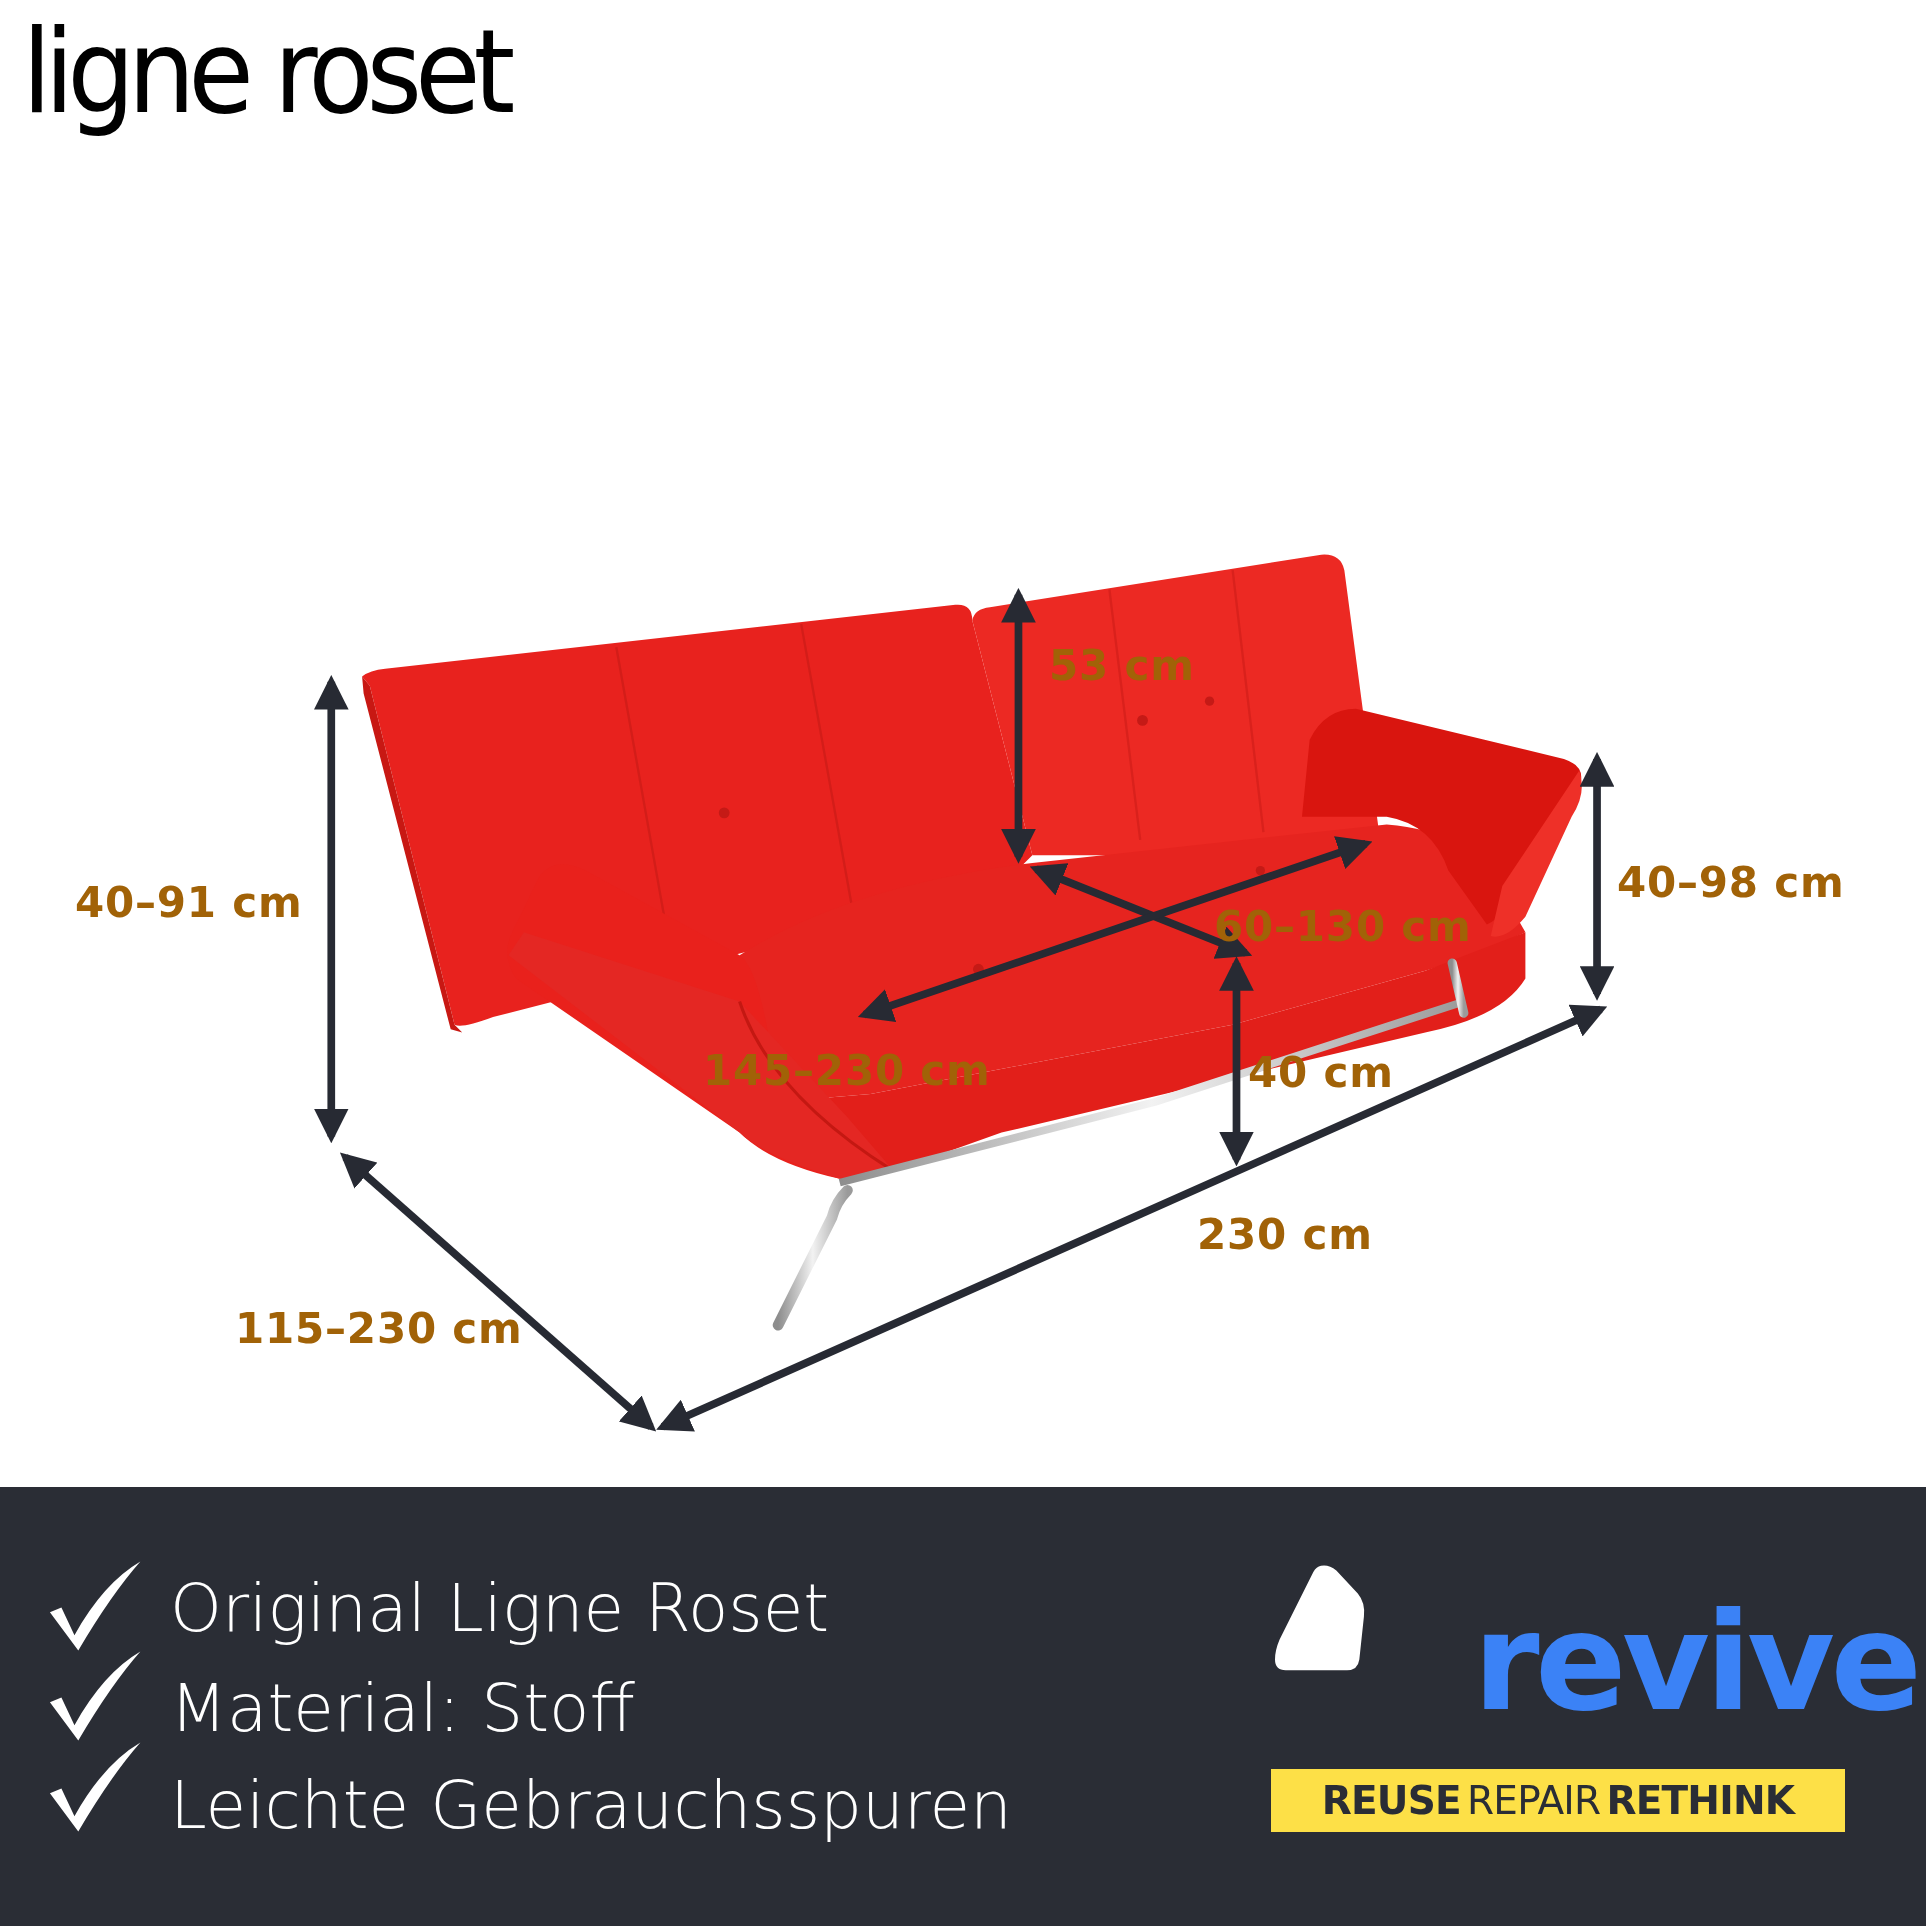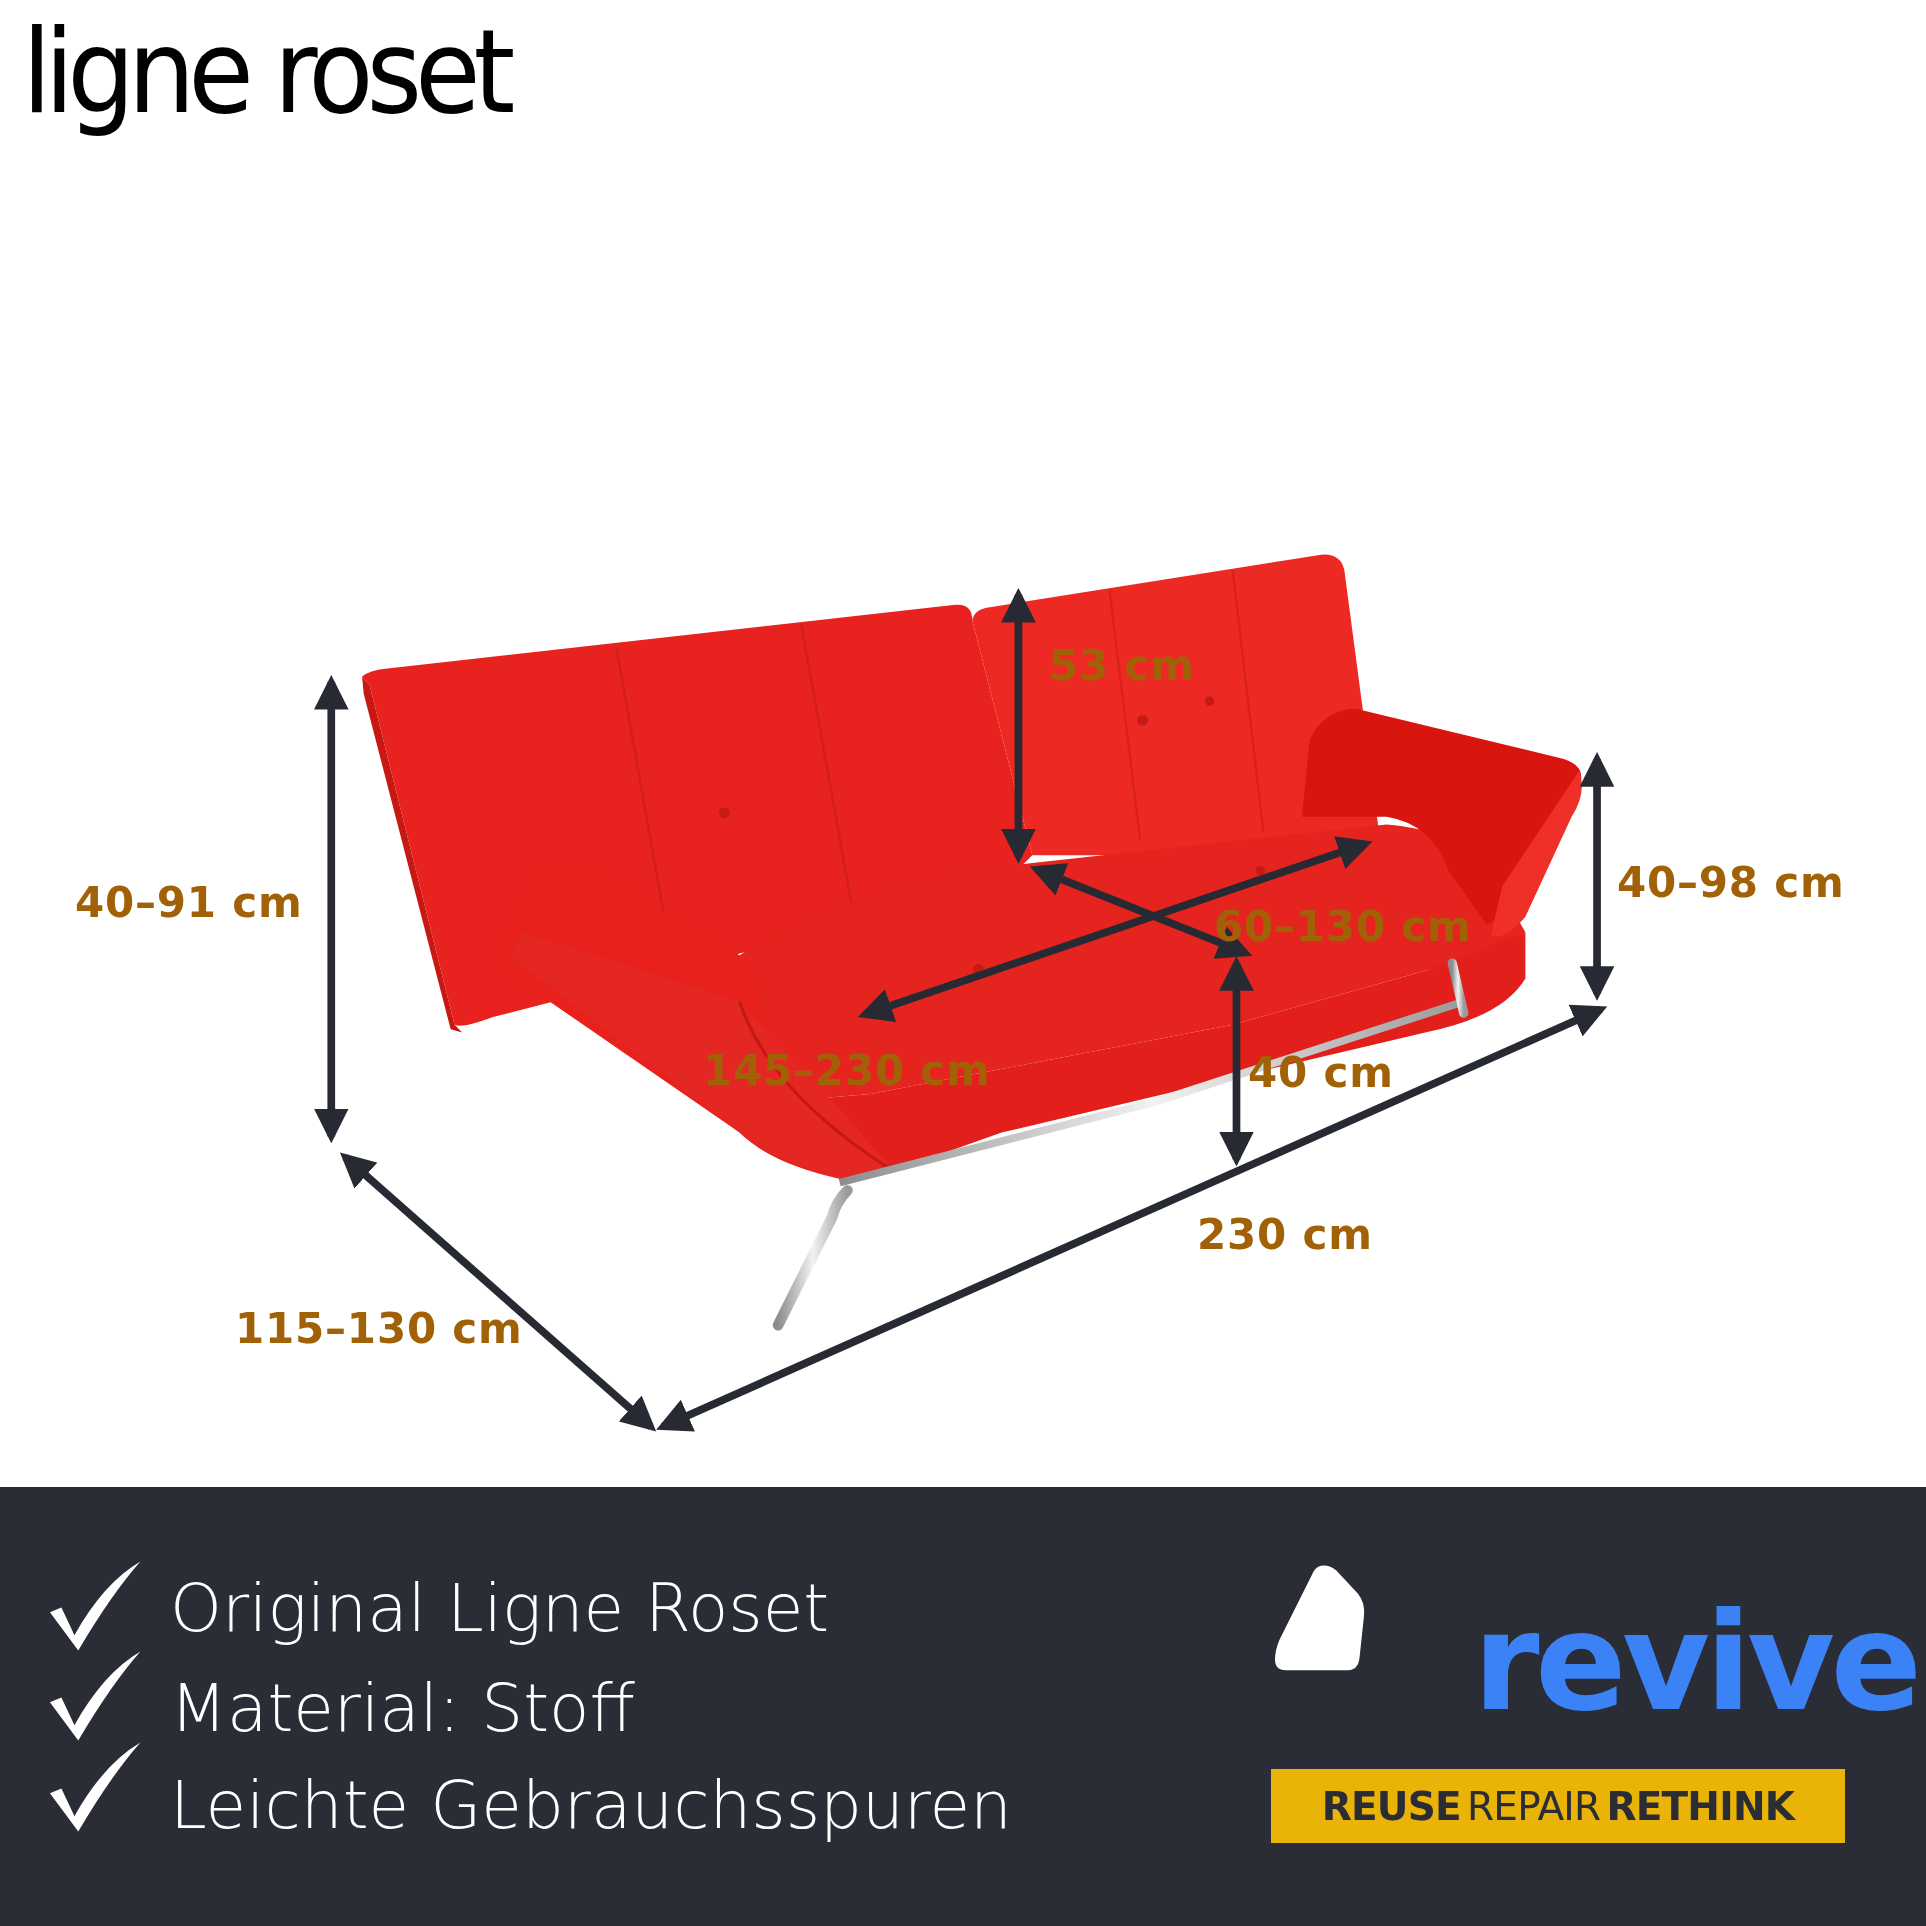--- a/index.html
+++ b/index.html
@@ -5,21 +5,21 @@
   html, body { margin:0; padding:0; }
   body { width:1926px; height:1926px; position:relative; background:#ffffff; overflow:hidden; font-family:"DejaVu Sans", sans-serif; }
   .brand-logo { position:absolute; left:21.6px; top:14px; font-family:"DejaVu Sans", sans-serif; font-size:116px; font-weight:400; letter-spacing:-7.7px; color:#000; transform:scaleX(0.92); transform-origin:left top; line-height:1; }
   .stage { position:absolute; left:0; top:0; width:1926px; height:1487px; }
   .dim { position:absolute; font-family:"DejaVu Sans", sans-serif; font-weight:700; font-size:42px; color:#a16207; white-space:nowrap; letter-spacing:0.8px; }
   .footer { position:absolute; left:0; top:1487px; width:1926px; height:439px; background:#2a2d35; }
   .check-row { position:absolute; left:42px; display:flex; align-items:center; }
   .check-icon { width:104px; height:92px; }
   .check-text { position:absolute; left:170px; color:#ffffff; font-family:"DejaVu Sans", sans-serif; font-weight:300; font-size:66px; white-space:nowrap; }
   .revive-word { position:absolute; left:1473px; top:1595px; color:#3b82f6; font-family:"DejaVu Sans", sans-serif; font-weight:700; font-size:135px; letter-spacing:-4.6px; line-height:1; }
-  .tagline { position:absolute; left:1271px; top:1769px; width:574px; height:74px; background:#eab308; display:flex; align-items:center; justify-content:center; font-family:"DejaVu Sans", sans-serif; font-size:39px; color:#2a2d35; white-space:nowrap; letter-spacing:-0.8px; }
+  .tagline { position:absolute; left:1271px; top:1769px; width:574px; height:63px; background:#fde047; display:flex; align-items:center; justify-content:center; font-family:"DejaVu Sans", sans-serif; font-size:39px; color:#2a2d35; white-space:nowrap; letter-spacing:-0.8px; }
   .tagline b { font-weight:700; }
   .tagline span { margin:0 6.2px; }
 </style>
 </head>
 <body>
 
 <div class="brand-logo">ligne roset</div>
 
 <div class="stage">
   <svg width="1926" height="1487" viewBox="0 0 2500 1930">
@@ -85,21 +85,21 @@
     </g>
   </svg>
 
   <div class="dim" style="left:75px; top:878px;text-align:right;">40–91 cm</div>
   <div class="dim" style="left:1049px; top:641px;">53 cm</div>
   <div class="dim" style="left:1617px; top:858px;">40–98 cm</div>
   <div class="dim" style="left:1214px; top:902px;">60–130 cm</div>
   <div class="dim" style="left:703px; top:1046px;">145–230 cm</div>
   <div class="dim" style="left:1248px; top:1048px;">40 cm</div>
   <div class="dim" style="left:1197px; top:1210px;">230 cm</div>
-  <div class="dim" style="left:235px; top:1304px;">115–130 cm</div>
+  <div class="dim" style="left:235px; top:1304px;">115–230 cm</div>
 </div>
 
 <div class="footer">
   <div>
     <div class="check-row" style="top:73px;">
       <svg class="check-icon" viewBox="0 0 135 120">
           <path d="M10,68 L25,62 L42,98 Q80,30 128,2 Q90,45 47,118 Z" fill="#fff"></path>
         </svg>
     </div>
     <div class="check-text" style="top:83px;">Original Ligne Roset</div>

